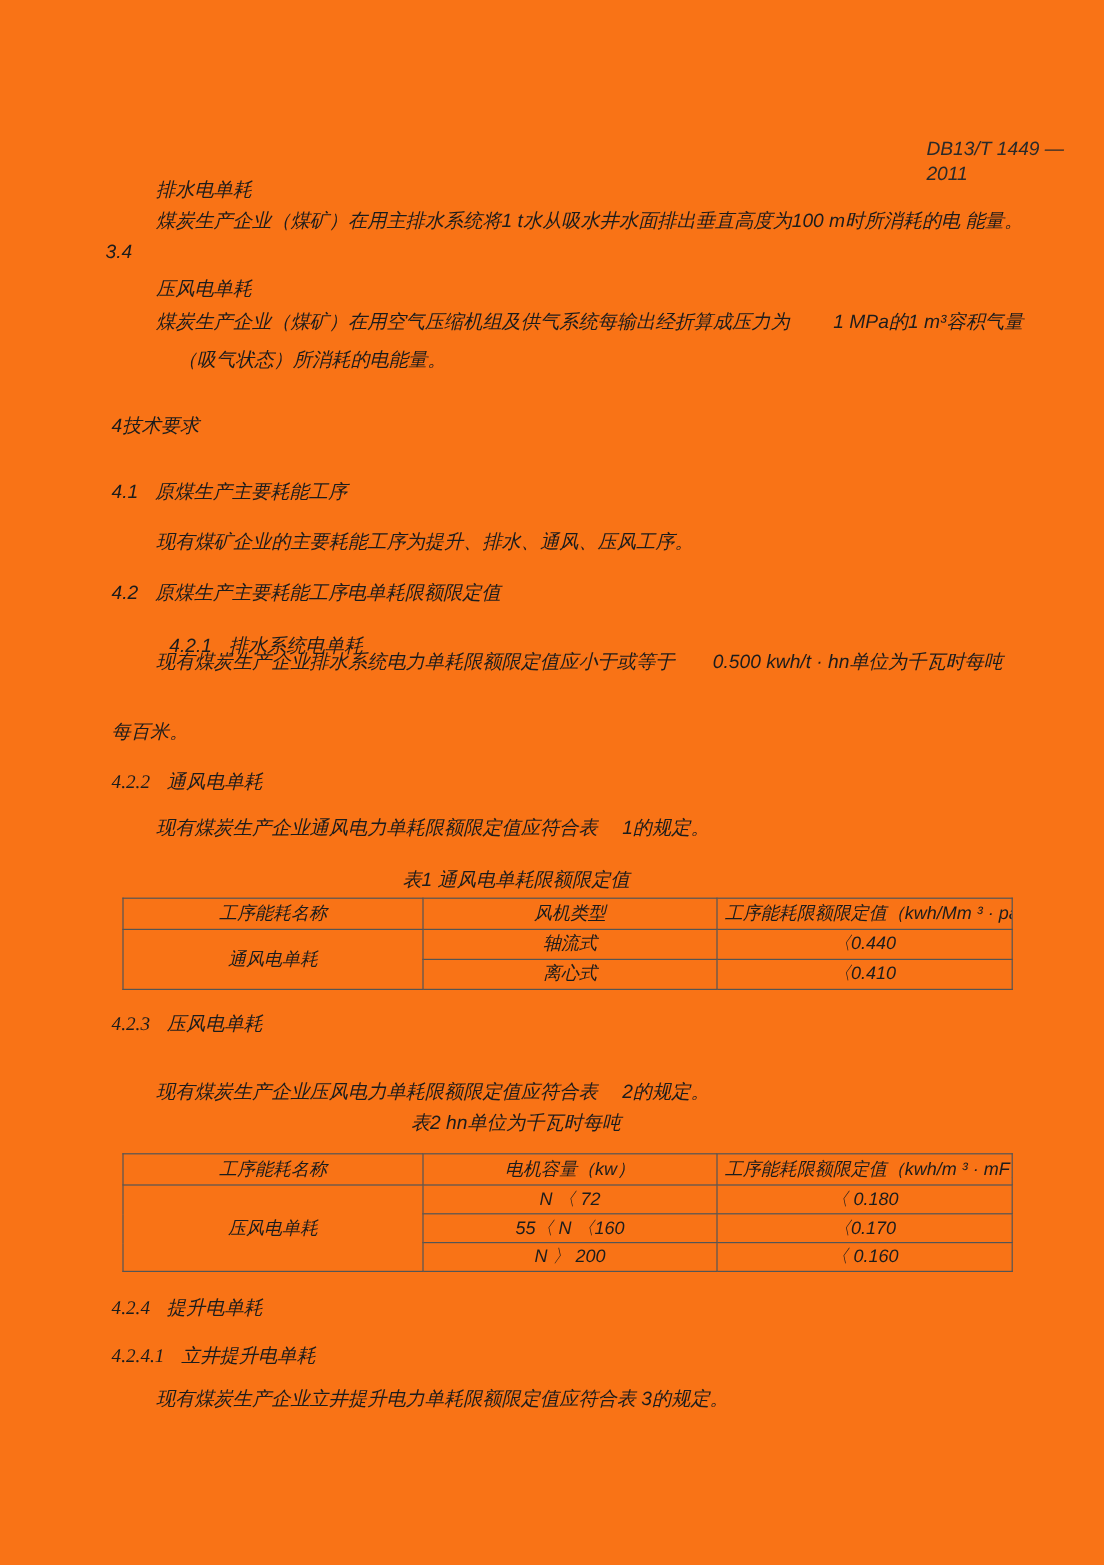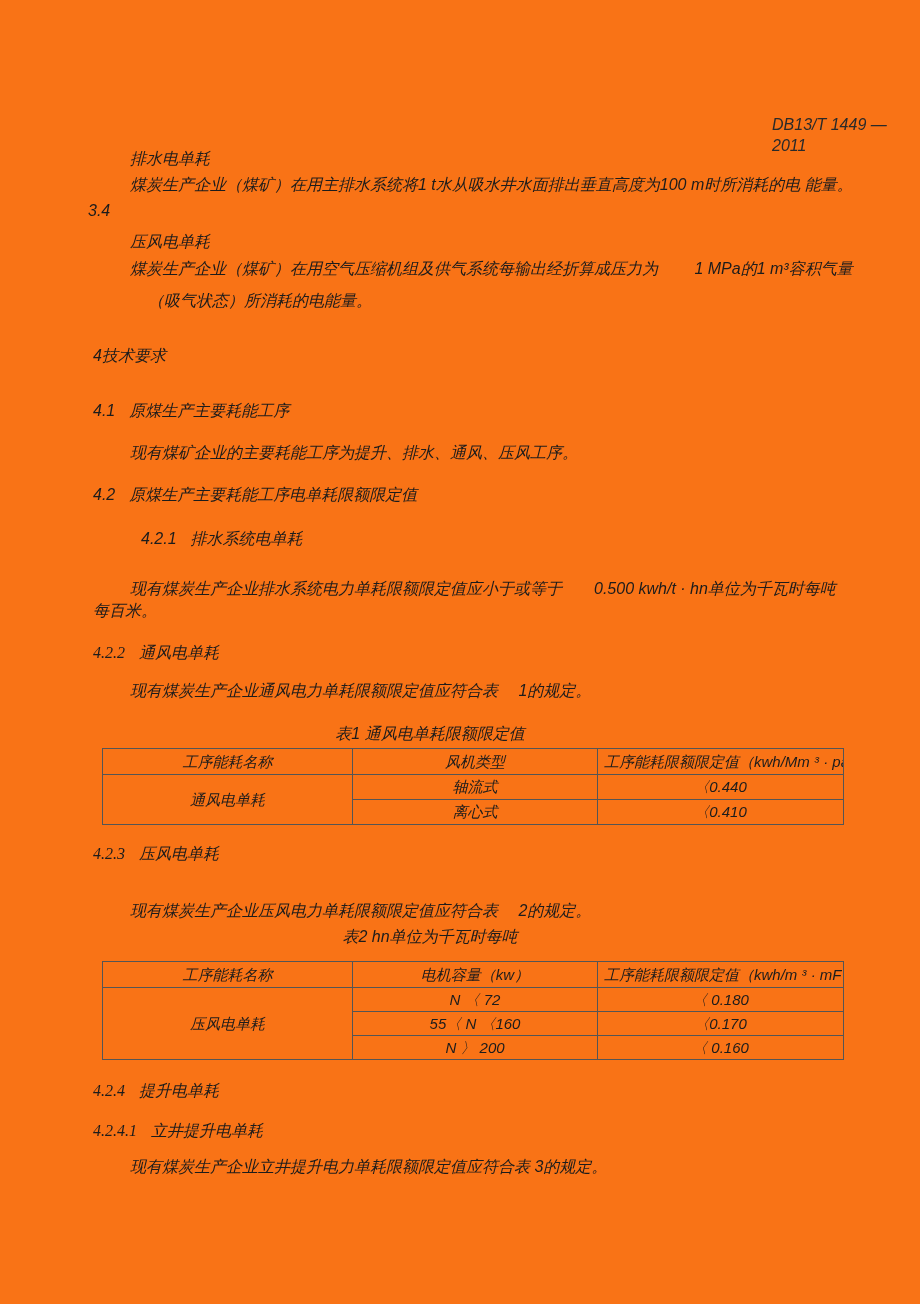--- a/index.html
+++ b/index.html
@@ -64,21 +64,21 @@
   </div>
   <div class="abs" style="left:130px;top:444px;">现有煤矿企业的主要耗能工序为提升、排水、通风、压风工序。</div>
 
   <div class="abs heading" style="left:93px;top:486px;">
     <span class="num">4.2</span><span class="ttl">原煤生产主要耗能工序电单耗限额限定值</span>
   </div>
 
   <div class="abs heading" style="left:93px;top:530px;margin-left:48px;">
     <span class="num">4.2.1</span><span class="ttl">排水系统电单耗</span>
   </div>
-  <div class="abs" style="left:130px;top:580px;">现有煤炭生产企业排水系统电力单耗限额限定值应小于或等于　　0.500 kwh/t · hn单位为千瓦时每吨</div>
+  <div class="abs" style="left:130px;top:544px;">现有煤炭生产企业排水系统电力单耗限额限定值应小于或等于　　0.500 kwh/t · hn单位为千瓦时每吨</div>
   <div class="abs" style="left:93px;top:602px;">每百米。</div>
 
   <div class="abs heading serif" style="left:93px;top:644px;">
     <span class="num">4.2.2</span><span class="ttl">通风电单耗</span>
   </div>
   <div class="abs" style="left:130px;top:682px;">现有煤炭生产企业通风电力单耗限额限定值应符合表　 1的规定。</div>
 
   <div class="tbl-title" style="top:725px;">表1 通风电单耗限额限定值</div>
   <div class="abs" style="left:102px;top:748px;">
     <table class="grid t1">

